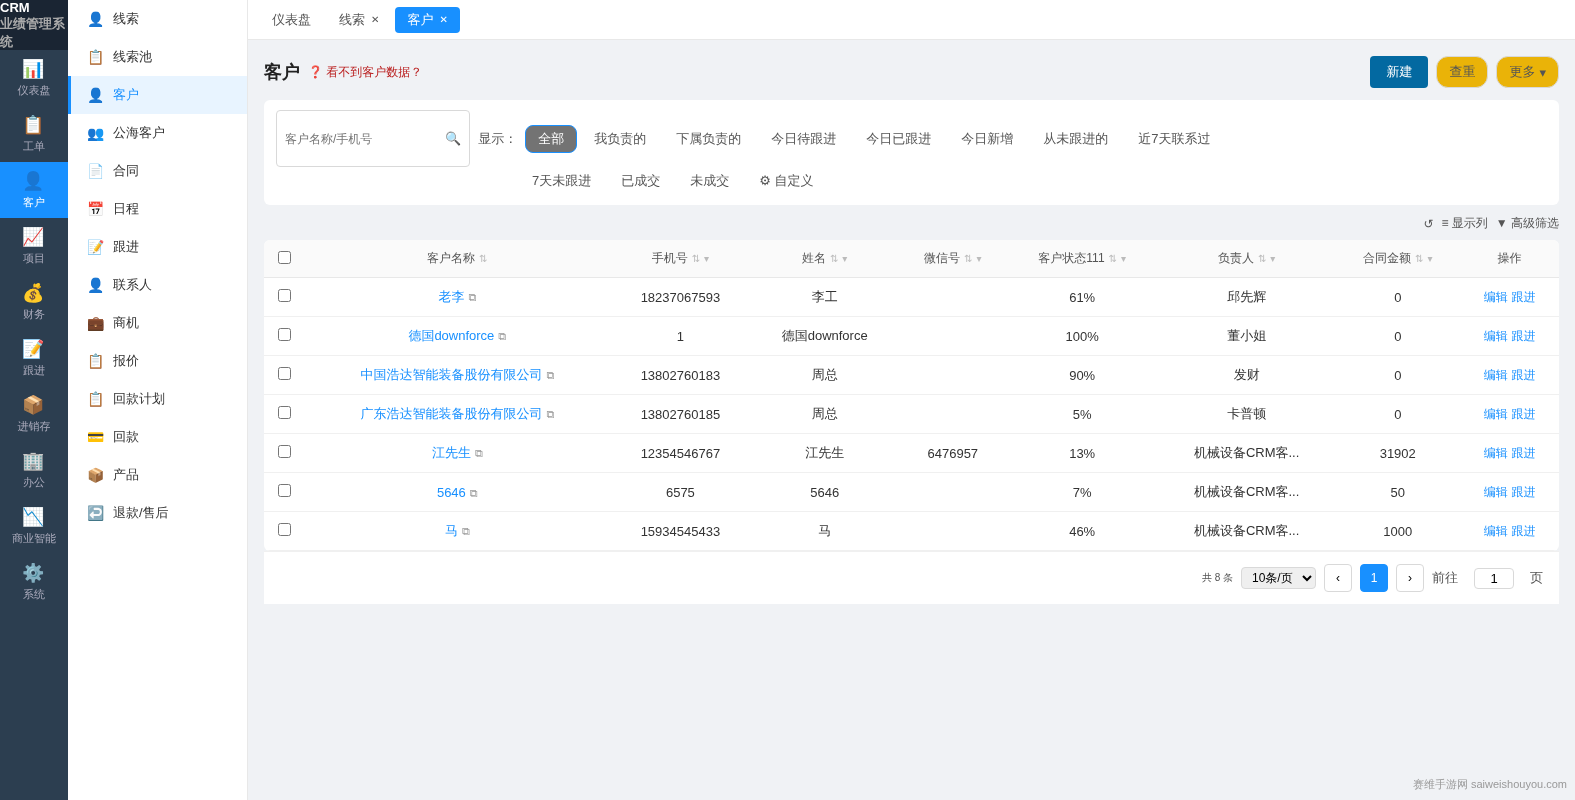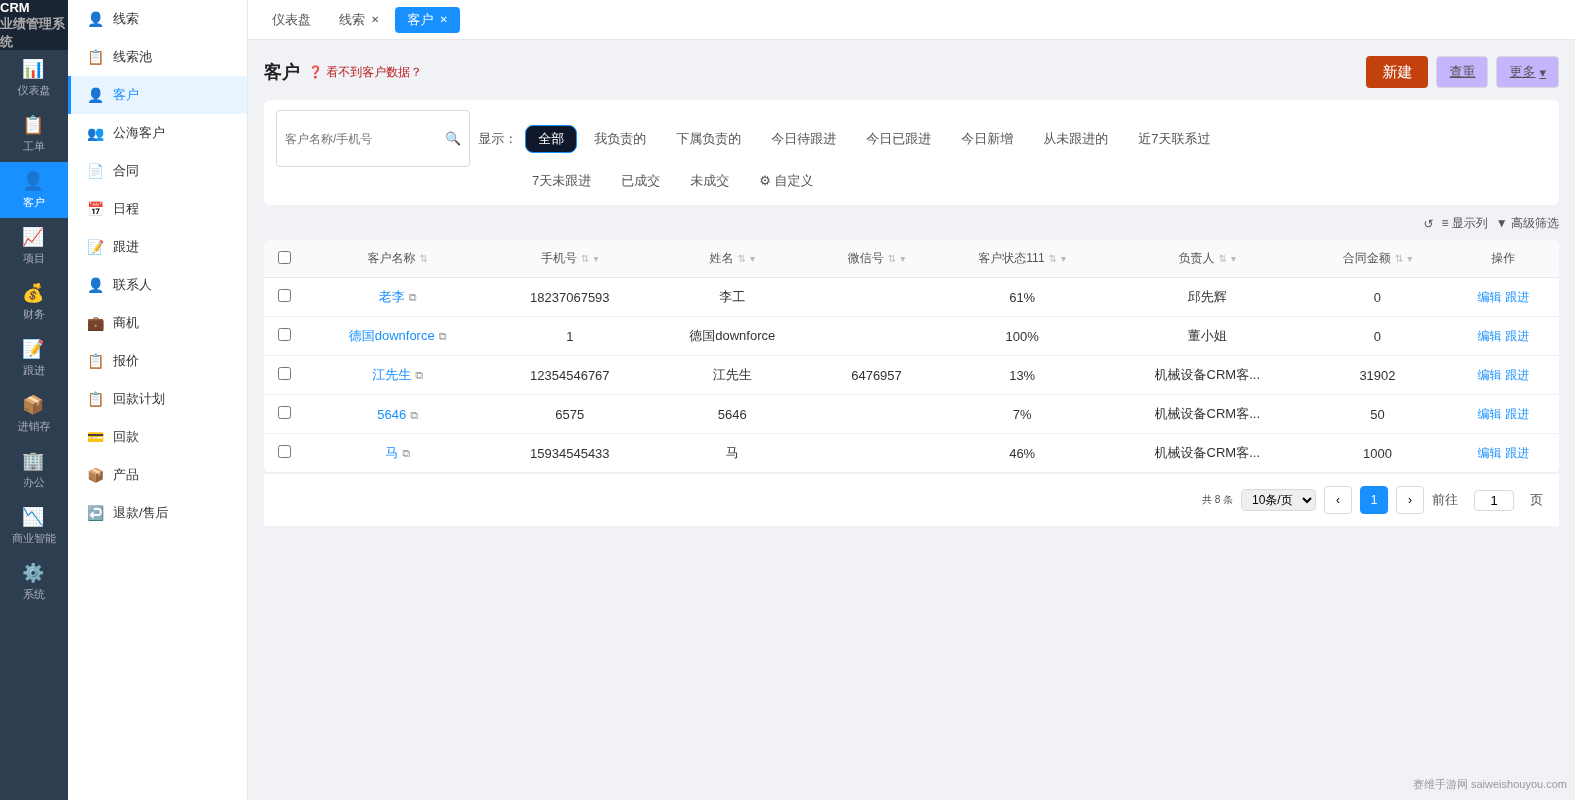--- a/index.html
+++ b/index.html
@@ -30,29 +30,29 @@
 
     
     .content { flex: 1; overflow: auto; padding: 16px; }
 
     
     .page-header { display: flex; align-items: center; justify-content: space-between; margin-bottom: 12px; }
     .page-title-row { display: flex; align-items: center; gap: 8px; }
     .page-title { font-size: 18px; font-weight: 600; color: #222; }
     .page-subtitle { font-size: 12px; color: #b91c1c; cursor: pointer; }
     .header-actions { display: flex; gap: 8px; }
-    .btn-primary { background: #c2410c; color: #fff; border: none; border-radius: 4px; padding: 6px 16px; cursor: pointer; font-size: 15px; }
-    .btn-default { background: #c4b5fd; color: #555; border: 1px solid #d9d9d9; border-radius: 4px; padding: 6px 12px; cursor: pointer; font-size: 13px; display: flex; align-items: center; gap: 4px; text-decoration: underline; }
+    .btn-primary { background: #0369a1; color: #fff; border: none; border-radius: 4px; padding: 6px 16px; cursor: pointer; font-size: 13px; }
+    .btn-default { background: #eab308; color: #555; border: 1px solid #d9d9d9; border-radius: 12px; padding: 6px 12px; cursor: pointer; font-size: 13px; display: flex; align-items: center; gap: 4px; }
 
     
     .filter-bar { background: #fff; border-radius: 6px; padding: 10px 12px; margin-bottom: 10px; }
     .filter-row { display: flex; align-items: center; gap: 8px; flex-wrap: wrap; }
     .filter-label { font-size: 13px; color: #555; }
     .filter-tag { padding: 4px 12px; border-radius: 4px; cursor: pointer; font-size: 13px; color: #555; border: 1px solid transparent; }
-    .filter-tag.active { background: #0f172a; color: #fff; border-color: #1890ff; border-radius: 8px; }
+    .filter-tag.active { background: #737373; color: #fff; border-color: #1890ff; border-radius: 8px; }
     .filter-row2 { }
 
     
     .search-box { display: flex; align-items: center; border: 1px solid #d9d9d9; border-radius: 4px; padding: 20px 8px; background: #fff; }
     .search-box input { border: none; outline: none; font-size: 12px; width: 160px; }
     .search-icon-btn { color: #999; cursor: pointer; }
 
     
     .toolbar { display: flex; align-items: center; justify-content: flex-end; gap: 8px; margin-bottom: 8px; }
     .toolbar-btn { border: none; background: transparent; cursor: pointer; color: #555; font-size: 12px; display: flex; align-items: center; gap: 4px; }
@@ -336,20 +336,42 @@
               <td>1</td>
               <td>德国downforce</td>
               <td></td>
               <td>100%</td>
               <td>董小姐</td>
               <td>0</td>
               <td><span class="action-btn">编辑</span>&nbsp;<span class="action-btn">跟进</span></td>
             </tr>
             <tr>
               <td class="checkbox-cell"><input type="checkbox" style=""></td>
+              <td><span class="link">中国浩达智能装备股份有限公司</span><span class="copy-icon">⧉</span></td>
+              <td>13802760183</td>
+              <td>周总</td>
+              <td></td>
+              <td>90%</td>
+              <td>发财</td>
+              <td>0</td>
+              <td><span class="action-btn">编辑</span>&nbsp;<span class="action-btn">跟进</span></td>
+            </tr>
+            <tr>
+              <td class="checkbox-cell"><input type="checkbox" style=""></td>
+              <td><span class="link">广东浩达智能装备股份有限公司</span><span class="copy-icon">⧉</span></td>
+              <td>13802760185</td>
+              <td>周总</td>
+              <td></td>
+              <td>5%</td>
+              <td>卡普顿</td>
+              <td>0</td>
+              <td><span class="action-btn">编辑</span>&nbsp;<span class="action-btn">跟进</span></td>
+            </tr>
+            <tr>
+              <td class="checkbox-cell"><input type="checkbox" style=""></td>
               <td><span class="link">江先生</span><span class="copy-icon">⧉</span></td>
               <td>12354546767</td>
               <td>江先生</td>
               <td>6476957</td>
               <td>13%</td>
               <td>机械设备CRM客...</td>
               <td>31902</td>
               <td><span class="action-btn">编辑</span>&nbsp;<span class="action-btn">跟进</span></td>
             </tr>
             <tr>

